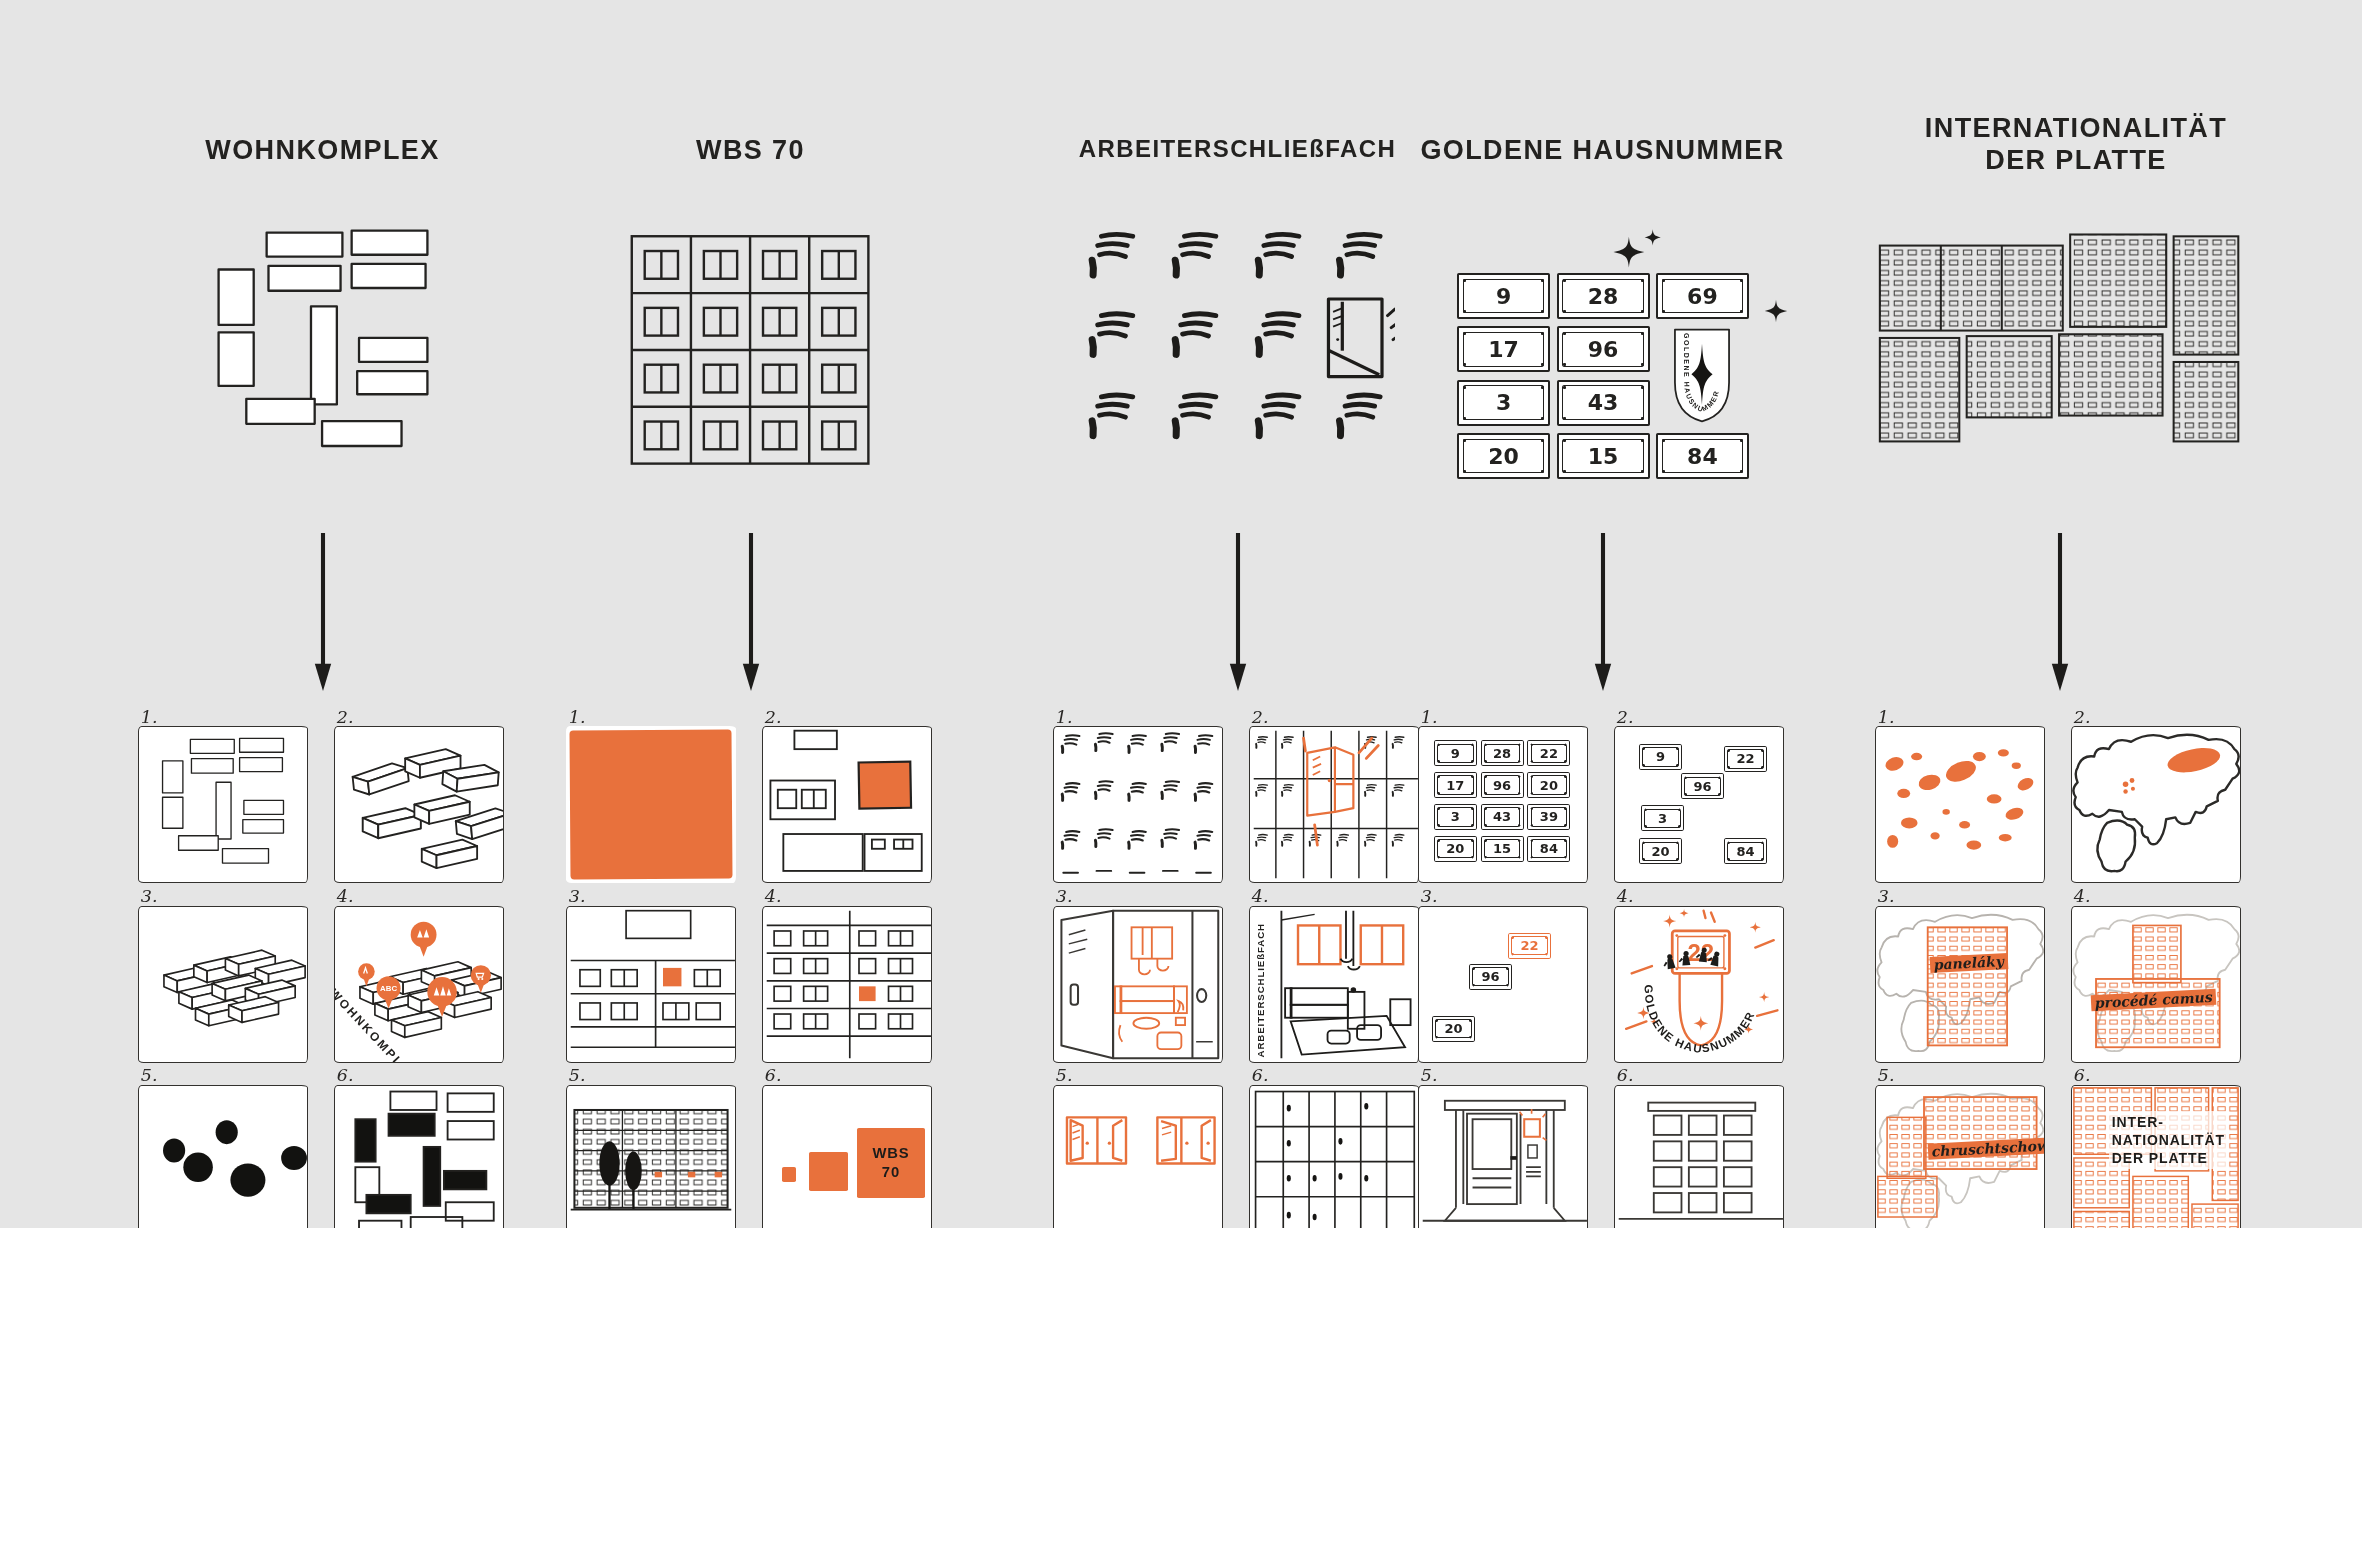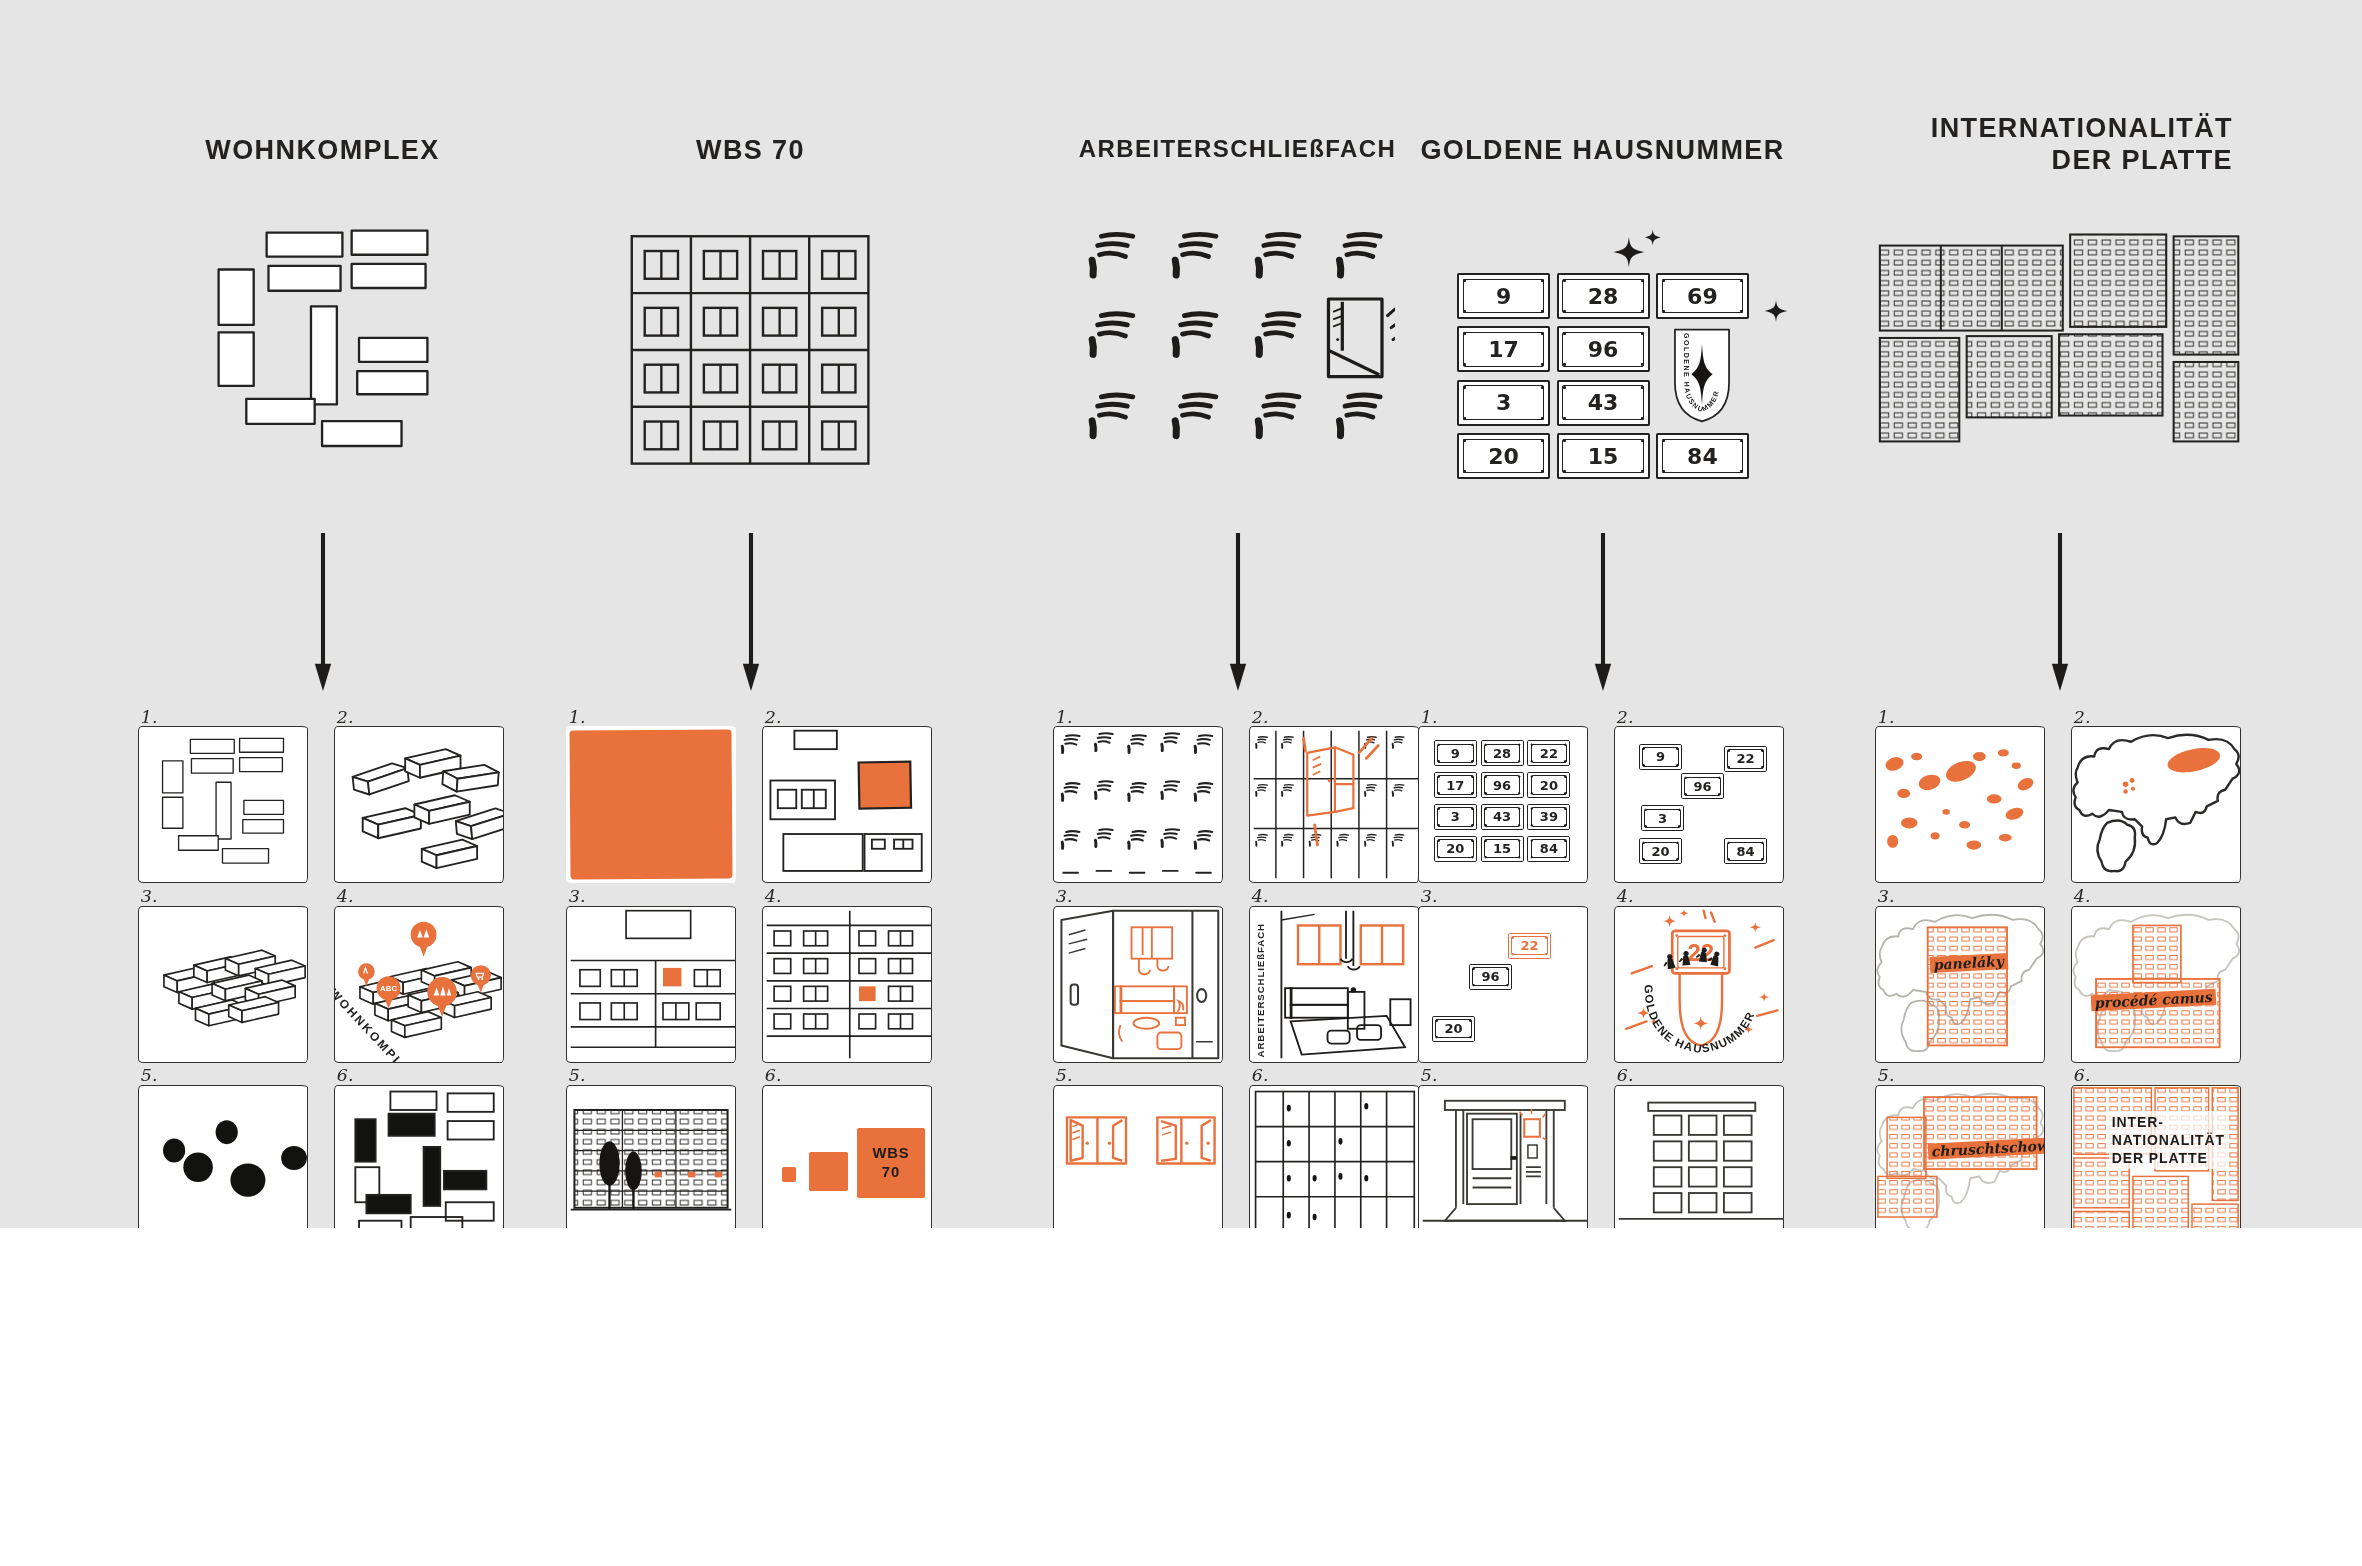--- a/index.html
+++ b/index.html
@@ -1,21 +1,21 @@
 <!DOCTYPE html>
 <html style="font-size:14.8px"><head>
 <meta charset="utf-8">
 <style>
   html,body{margin:0;padding:0;background:#fff}
   .canvas{position:relative;width:2363px;height:1228px;background:#e5e5e5;overflow:hidden;
           font-family:"Liberation Sans",sans-serif;color:#232220}
   .col{position:absolute;top:0;width:391px;height:1566px}
   .title{position:absolute;top:135px;left:0;width:100%;text-align:center;
          font:700 27px "Liberation Sans",sans-serif;letter-spacing:1.4px;color:#232220;white-space:nowrap}
-  .title.two-line{top:113px;text-align:right;padding-left:55px;white-space:normal;width:314px;line-height:1.18}
+  .title.two-line{top:113px;text-align:center;padding-left:55px;white-space:normal;width:314px;line-height:1.18}
   .sketch{position:absolute;top:227px;left:0;width:100%;height:292px;
           display:flex;justify-content:center;align-items:flex-start}
   .arrow{position:absolute;top:530px;left:50%;transform:translateX(-50%)}
   .grid{position:absolute;top:707px;left:11px;width:367px;display:grid;
         grid-template-columns:172px 172px;column-gap:24px;row-gap:2.8px}
   .pnum{font:italic 17.5px "DejaVu Serif",serif;height:19.4px;padding-left:2.8px;color:#2a2826}
   .panel{position:relative;width:168px;height:155px;background:#fff;border:1.8px solid #33312e;
          border-radius:3.7px 6.5px 2.8px 5.5px/5.5px 2.8px 6.5px 3.7px;overflow:hidden}
   .panel.noborder{border-color:transparent}
   

